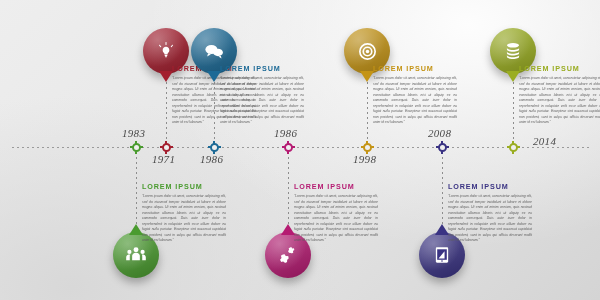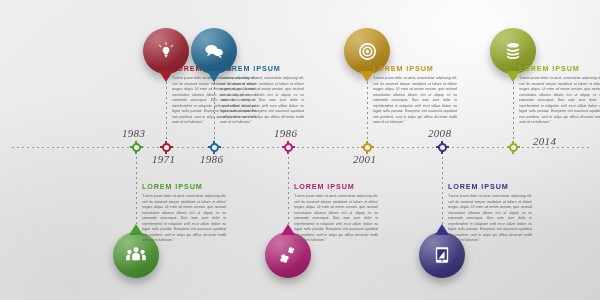--- a/index.html
+++ b/index.html
@@ -203,21 +203,21 @@
               <circle cx="12" cy="12" r="2"></circle>
             </svg></span>
         </div>
         <div class="marker" style="left: 367px; color: rgb(196, 148, 22);">
           <span class="ring"></span>
           <span class="nub n-t"></span>
           <span class="nub n-b"></span>
           <span class="nub n-l"></span>
           <span class="nub n-r"></span>
         </div>
-        <div class="year" style="left: 353px; top: 153px;">2001</div>
+        <div class="year" style="left: 353px; top: 153px;">1998</div>
         <div class="block" style="left: 373px; top: 64px;">
           <div class="head" style="color: rgb(196, 148, 22);">LOREM IPSUM</div>
           <div class="body">"Lorem ipsum dolor sit amet, consectetur adipiscing elit, sed do eiusmod tempor incididunt ut labore et dolore magna aliqua. Ut enim ad minim veniam, quis nostrud exercitation ullamco laboris nisi ut aliquip ex ea commodo consequat. Duis aute irure dolor in reprehenderit in voluptate velit esse cillum dolore eu fugiat nulla pariatur. Excepteur sint occaecat cupidatat non proident, sunt in culpa qui officia deserunt mollit anim id est laborum."</div>
         </div>
       </div>
       <div class="node">
         <div class="stem" style="left: 442px; top: 147px; height: 96px;"></div>
         <div class="bubble up" style="left: 442px; top: 232px; color: rgb(58, 51, 131);">
           <div class="disc"></div>
           <div class="tail"></div>

